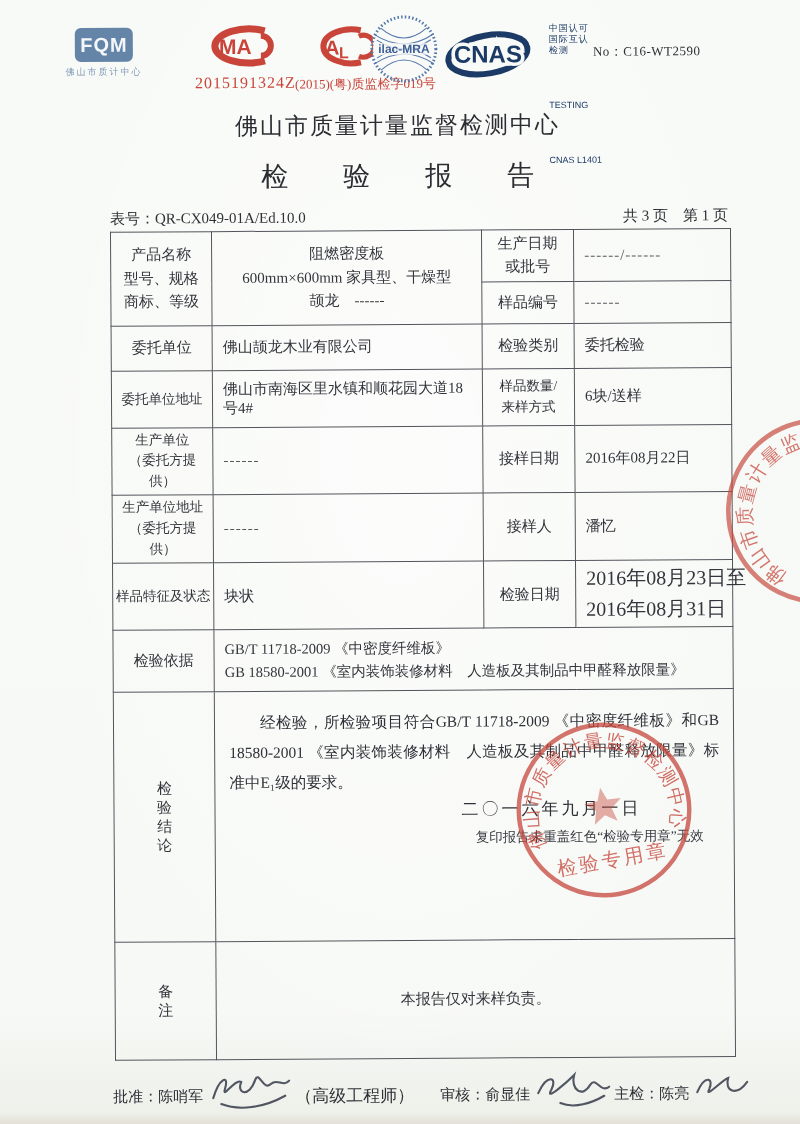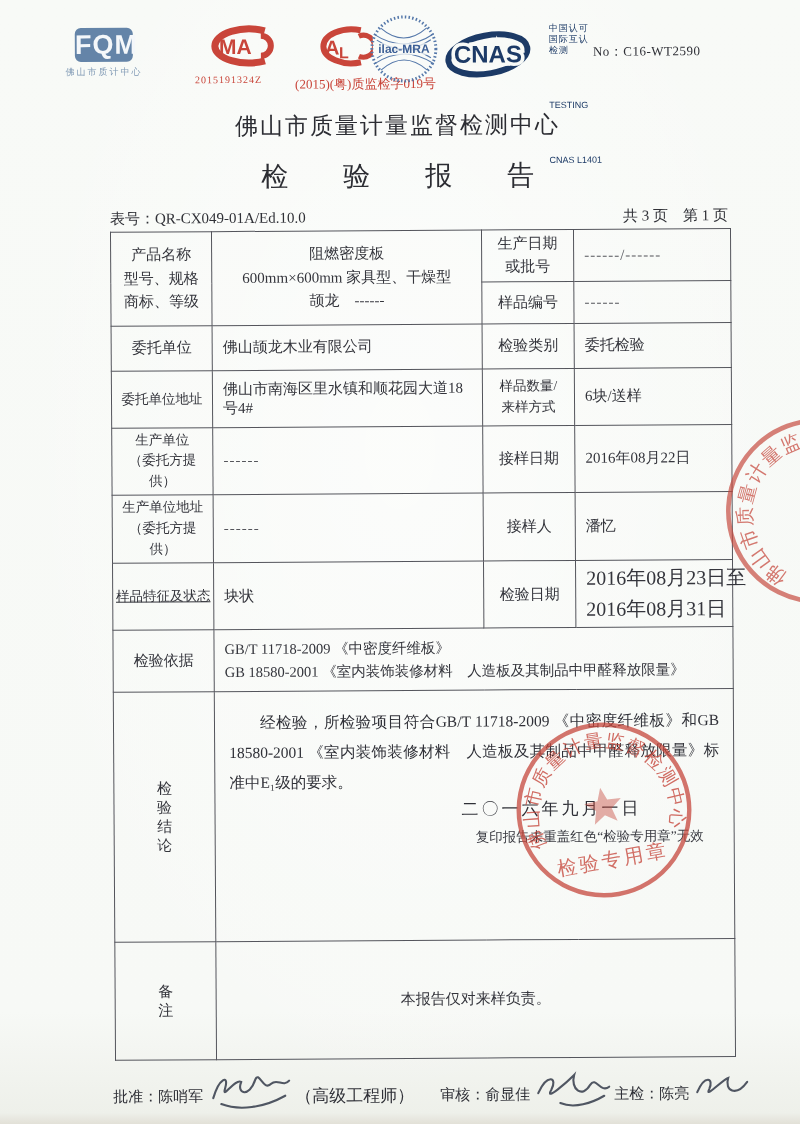--- a/index.html
+++ b/index.html
@@ -12,24 +12,24 @@
       linear-gradient(180deg,#f8faf7 0%, #f7f9f6 90%, #eef0ea 99%, #e2e0d7 100%);
   }
   .doc { position:absolute; inset:0; transform:rotate(-0.35deg); }
 
   
   .hdr { position:relative; height:104px; }
   .hdr > * { position:absolute; }
   .fqm { left:52px; top:26px; width:110px; text-align:center; }
   .fqm-box { display:inline-block; width:58px; height:34px; line-height:34px; background:#6484a8;
              border-radius:6px; color:#f4f7fa; font-family:"Liberation Sans",sans-serif;
-             font-weight:bold; font-size:27px; letter-spacing:1px; }
+             font-weight:bold; font-size:20px; letter-spacing:1px; }
   .fqm-cap { margin-top:4px; font-size:9px; color:#7e98b4; letter-spacing:2px; }
   .cma { left:198px; top:22px; width:92px; text-align:left; }
-  .cma-num { font-size:10px; color:#c9453a; letter-spacing:1px; margin-top:1px;
+  .cma-num { font-size:16px; color:#c9453a; letter-spacing:1px; margin-top:1px;
              font-family:"Liberation Serif",serif; }
   .cal { left:298px; top:24px; width:86px; text-align:center; }
   .cal-num { font-size:13px; color:#c9453a; margin-top:3px; white-space:nowrap; }
   .ilac { left:372px; top:14px; }
   .cnasmark { left:448px; top:30px; }
   .cnastxt { left:552px; top:24px; font-family:"Liberation Sans",sans-serif; color:#1c3a66; }
   .cnastxt .ln { font-size:9px; line-height:11px; letter-spacing:1px; }
   .cnastxt .ln.b { font-weight:normal; letter-spacing:0;margin-top:44px; }
   .repno { left:596px; top:44px; font-size:13px; color:#2e2f36; letter-spacing:.5px; }
 
@@ -204,21 +204,21 @@
         <td class="lbl vlines small">
           <div>生产单位地址</div>
           <div>（委托方提供）</div>
         </td>
         <td class="val dash">------</td>
         <td class="lbl">接样人</td>
         <td class="val">潘忆</td>
       </tr>
 
       <tr style="height:52px;">
-        <td class="lbl small" style="padding:8px 1px;text-decoration:underline;">样品特征及状态</td>
+        <td class="lbl small" style="padding:8px 1px;">样品特征及状态</td>
         <td class="val">块状</td>
         <td class="lbl">检验日期</td>
         <td class="val vlines" style="font-size:20px; white-space:nowrap;">
           <div>2016年08月23日至</div>
           <div>2016年08月31日</div>
         </td>
       </tr>
 
       <tr style="height:62px;">
         <td class="lbl">检验依据</td>

